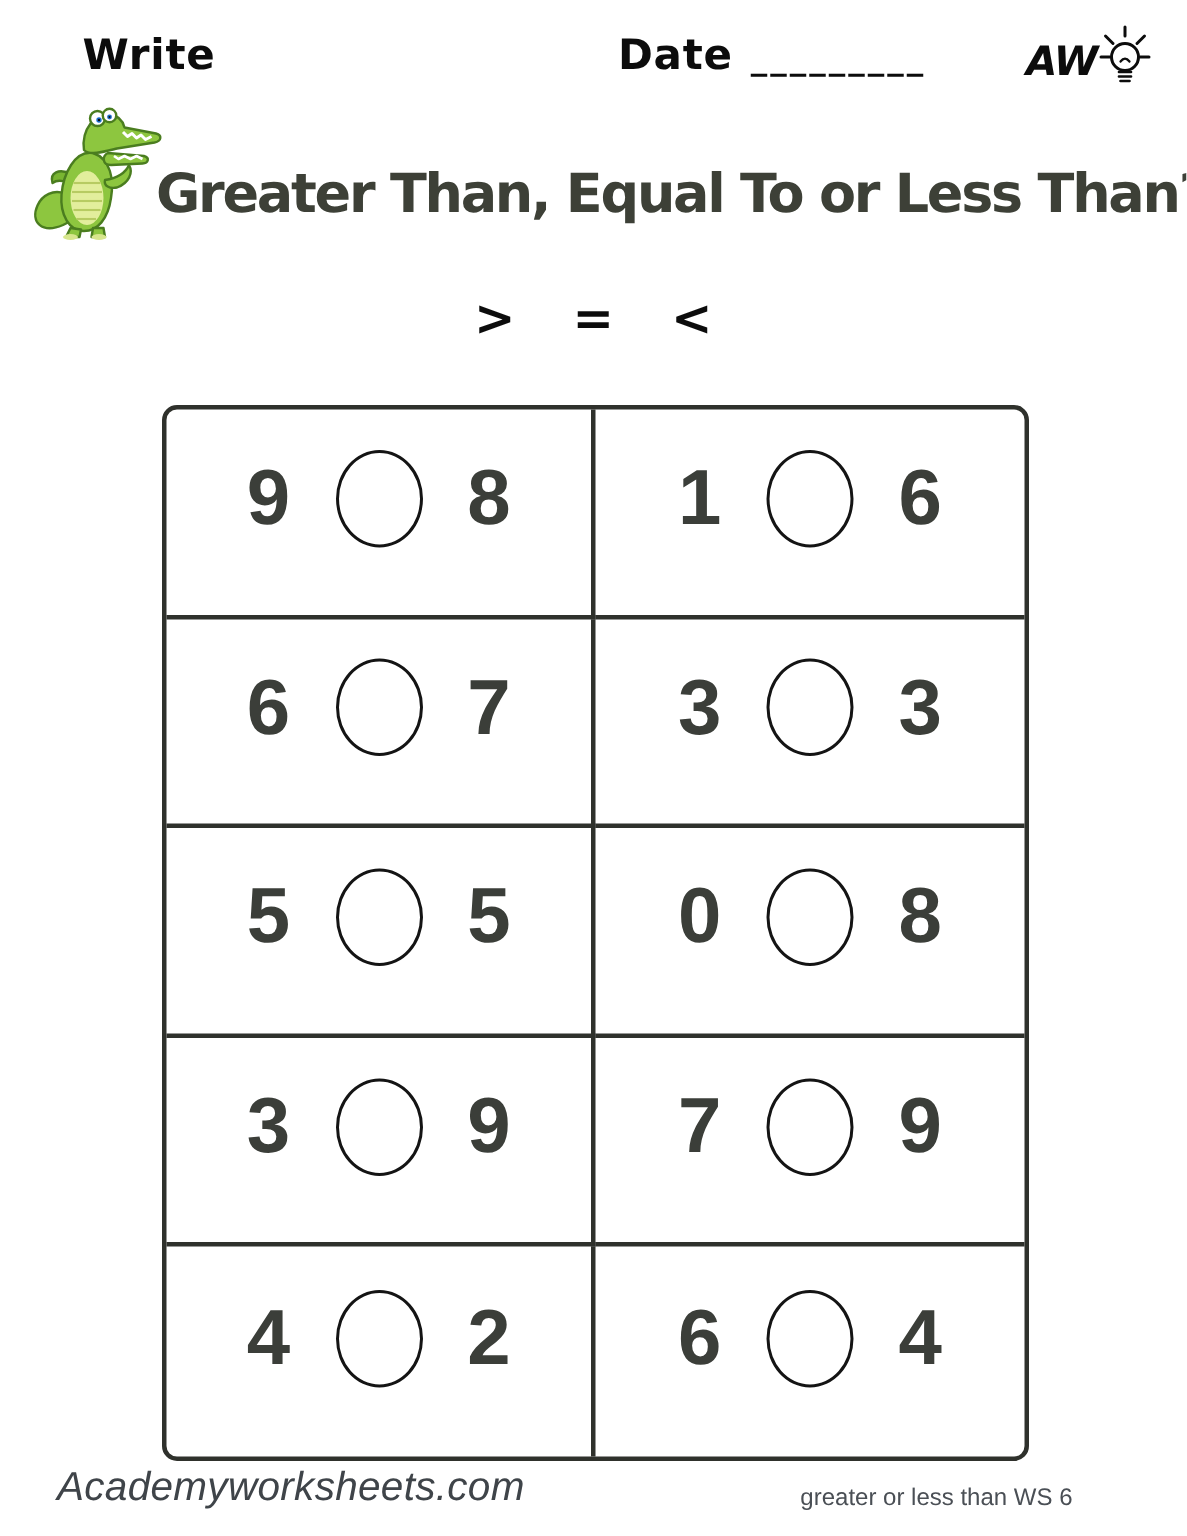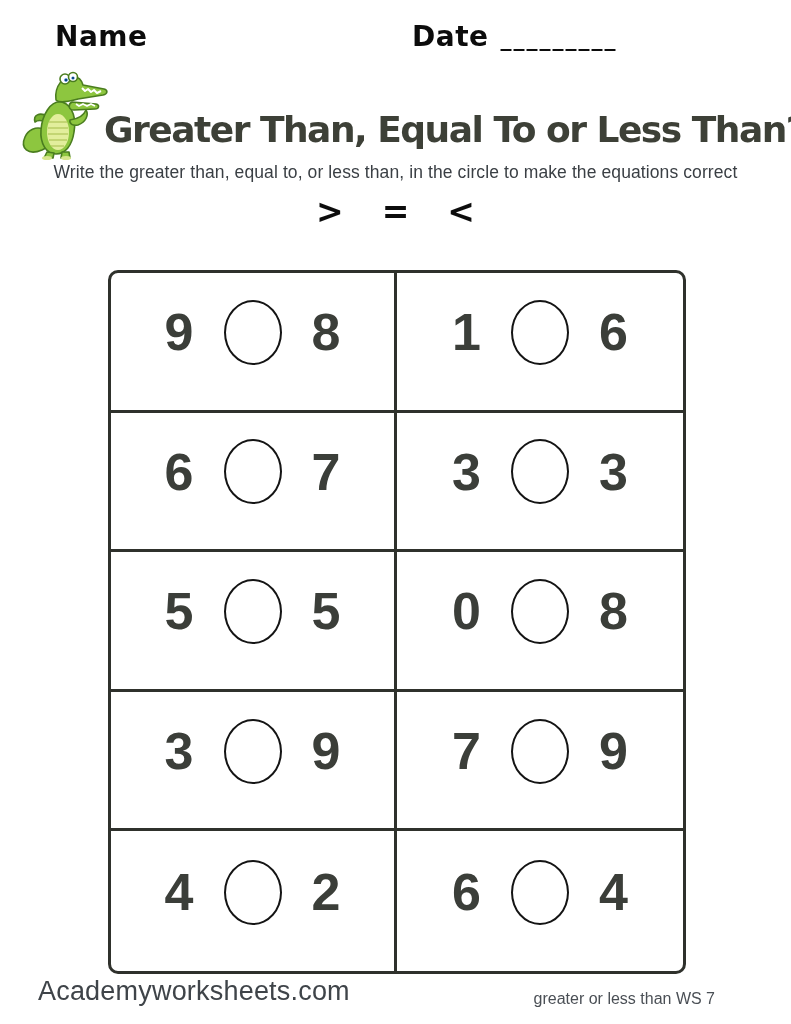--- a/index.html
+++ b/index.html
@@ -132,41 +132,59 @@
   }
 
   
   .footer-site {
     position: absolute;
     left: 38px; top: 976px;
     font-size: 27px;
     font-weight: 400;
     color: #3f4449;
     letter-spacing: 0.2px;
+    font-style: italic;
   }
   .footer-ref {
     position: absolute;
     right: 76px; top: 990px;
     font-size: 16px;
     color: #4a4f55;
   }
 </style>
 </head>
 <body>
 
 <div class="page">
 
   <div class="field-group name-group">
-    <span class="field-label">Name</span>
+    <span class="field-label">Write</span>
   </div>
   <div class="field-group date-group">
     <span class="field-label">Date</span>
     <span class="field-line">_________</span>
   </div>
 
+  <div class="logo">
+    <span class="logo-text">AW</span>
+    <span>
+      <svg width="38" height="46" viewBox="0 0 38 46">
+        <g stroke="#0c0c0c" fill="none" stroke-width="2" stroke-linecap="round">
+          <line x1="19" y1="2" x2="19" y2="8"></line>
+          <line x1="6" y1="8" x2="11" y2="13"></line>
+          <line x1="32" y1="8" x2="27" y2="13"></line>
+          <line x1="3" y1="22" x2="9" y2="22"></line>
+          <line x1="35" y1="22" x2="29" y2="22"></line>
+          <circle cx="19" cy="22" r="9" fill="#ffffff"></circle>
+          <path d="M16 25 q3 -4 6 0" stroke-width="1.5"></path>
+          <path d="M15 32 h8 M15 35 h8 M16 38 h6" stroke-width="1.8"></path>
+        </g>
+      </svg>
+    </span>
+  </div>
 
   <div class="title-row">
     <span>
       <svg class="croc" viewBox="0 0 92 92">
         <g stroke="#4a7d1f" stroke-width="1.6" stroke-linejoin="round">
 
           <path d="M24 82 C10 88 2 80 7 69 C10 62 18 58 25 61 C21 69 25 76 34 77 Z" fill="#8dc63f"></path>
 
           <path d="M30 48 C21 44 15 47 17 54 C21 51 27 53 31 56 Z" fill="#79b531"></path>
 
@@ -200,21 +218,20 @@
           <circle cx="48" cy="12" r="1.8" fill="#1c6ecb" stroke="none"></circle>
           <circle cx="55" cy="10" r="1.6" fill="#1c6ecb" stroke="none"></circle>
           <circle cx="48" cy="12" r="0.8" fill="#0c0c0c" stroke="none"></circle>
           <circle cx="55" cy="10" r="0.7" fill="#0c0c0c" stroke="none"></circle>
         </g>
       </svg>
     </span>
     <span class="page-title">Greater Than, Equal To or Less Than?</span>
   </div>
 
-  <div class="instructions">Write the greater than, equal to, or less than, in the circle to make the equations correct</div>
 
   <div class="symbols">
     <span>&gt;</span>
     <span>=</span>
     <span>&lt;</span>
   </div>
 
   <div class="problems-table">
 
     <div class="cell">
@@ -268,15 +285,15 @@
     </div>
     <div class="cell">
       <span class="num">6</span>
       <span class="answer-circle"></span>
       <span class="num">4</span>
     </div>
 
   </div>
 
   <div class="footer-site">Academyworksheets.com</div>
-  <div class="footer-ref">greater or less than WS 7</div>
+  <div class="footer-ref">greater or less than WS 6</div>
 
 </div>
 
 </body></html>

